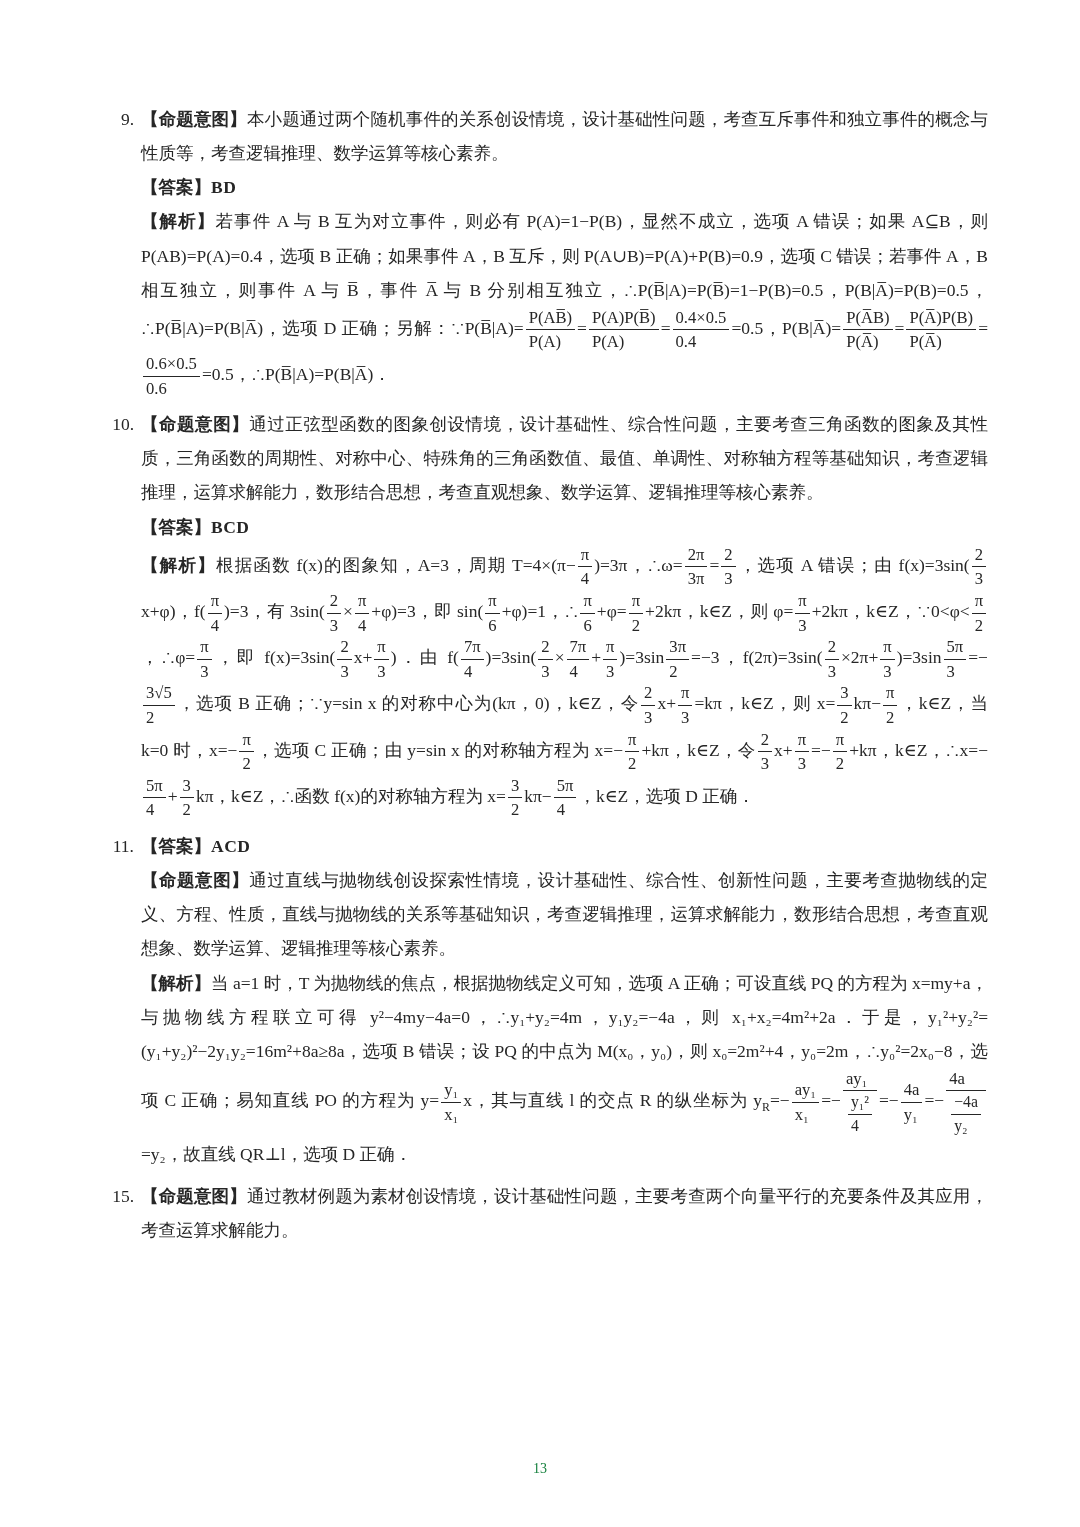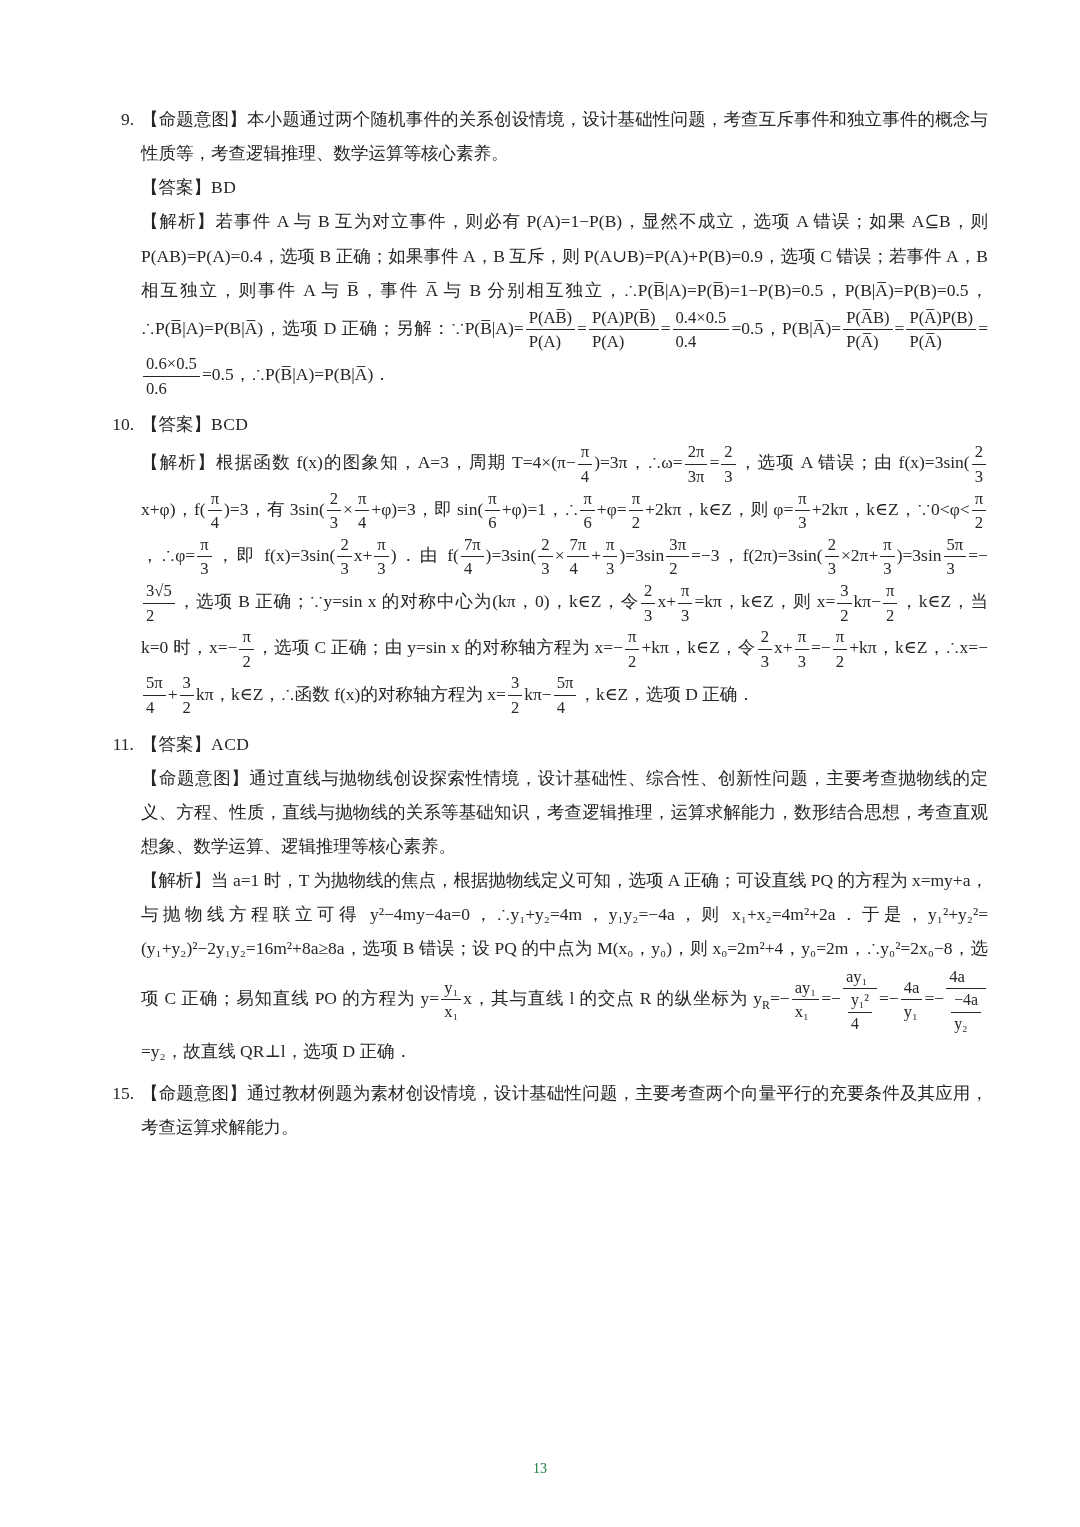--- a/index.html
+++ b/index.html
@@ -12,22 +12,22 @@
   .content { position:absolute; left:102px; top:102px; width:886px; }
   .question { display:flex; margin-bottom:8px; }
   .qnum {
     flex:0 0 32px; text-align:right; margin-right:7px;
     font-size:17.5px; line-height:1.95; white-space:nowrap;
   }
   .qbody { flex:1; min-width:0; }
   .para {
     font-size:17.5px; line-height:1.95; text-align:justify;
   }
-  .lbl { font-weight:400; }
-  .ansval { font-weight:400; letter-spacing:0.5px; }
+  .lbl { font-weight:700; }
+  .ansval { font-weight:700; letter-spacing:0.5px; }
   
   .frac {
     display:inline-flex; flex-direction:column; vertical-align:middle;
     margin:0 2px; font-size:0.95em; line-height:1.3; text-align:left;
   }
   .frac > .num { border-bottom:1.3px solid currentColor; padding:0 3px 1px; display:block; }
   .frac > .den { padding:1px 3px 0; display:block; }
   sub { font-size:0.68em; }
   .page-num {
     position:absolute; bottom:50px; left:0; width:100%;
@@ -62,20 +62,21 @@
             </span>=<span class="frac">
               <span class="num">0.6×0.5</span>
               <span class="den">0.6</span>
             </span>=0.5，∴P(B̅|A)=P(B|A̅)．</span></p>
     </div>
   </section>
 
   <section class="question">
     <span class="qnum">10.</span>
     <div class="qbody">
+      <p class="para"><b class="lbl">【命题意图】</b><span>通过正弦型函数的图象创设情境，设计基础性、综合性问题，主要考查三角函数的图象及其性质，三角函数的周期性、对称中心、特殊角的三角函数值、最值、单调性、对称轴方程等基础知识，考查逻辑推理，运算求解能力，数形结合思想，考查直观想象、数学运算、逻辑推理等核心素养。</span></p>
       <p class="para"><b class="lbl">【答案】</b><span class="ansval">BCD</span></p>
       <p class="para"><b class="lbl">【解析】</b><span>根据函数 f(x)的图象知，A=3，周期 T=4×(π−<span class="frac">
               <span class="num">π</span>
               <span class="den">4</span>
             </span>)=3π，∴ω=<span class="frac">
               <span class="num">2π</span>
               <span class="den">3π</span>
             </span>=<span class="frac">
               <span class="num">2</span>
               <span class="den">3</span>

